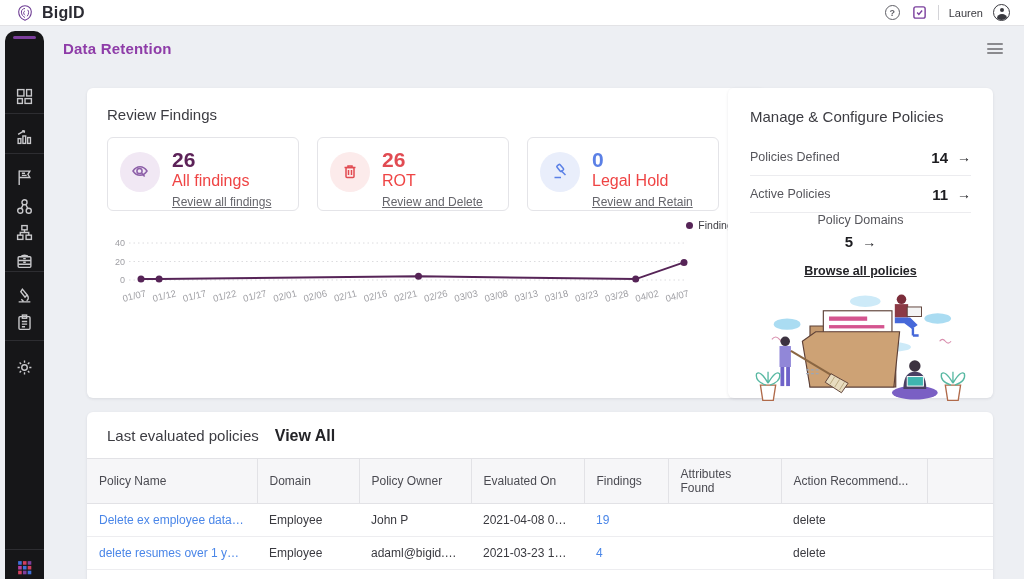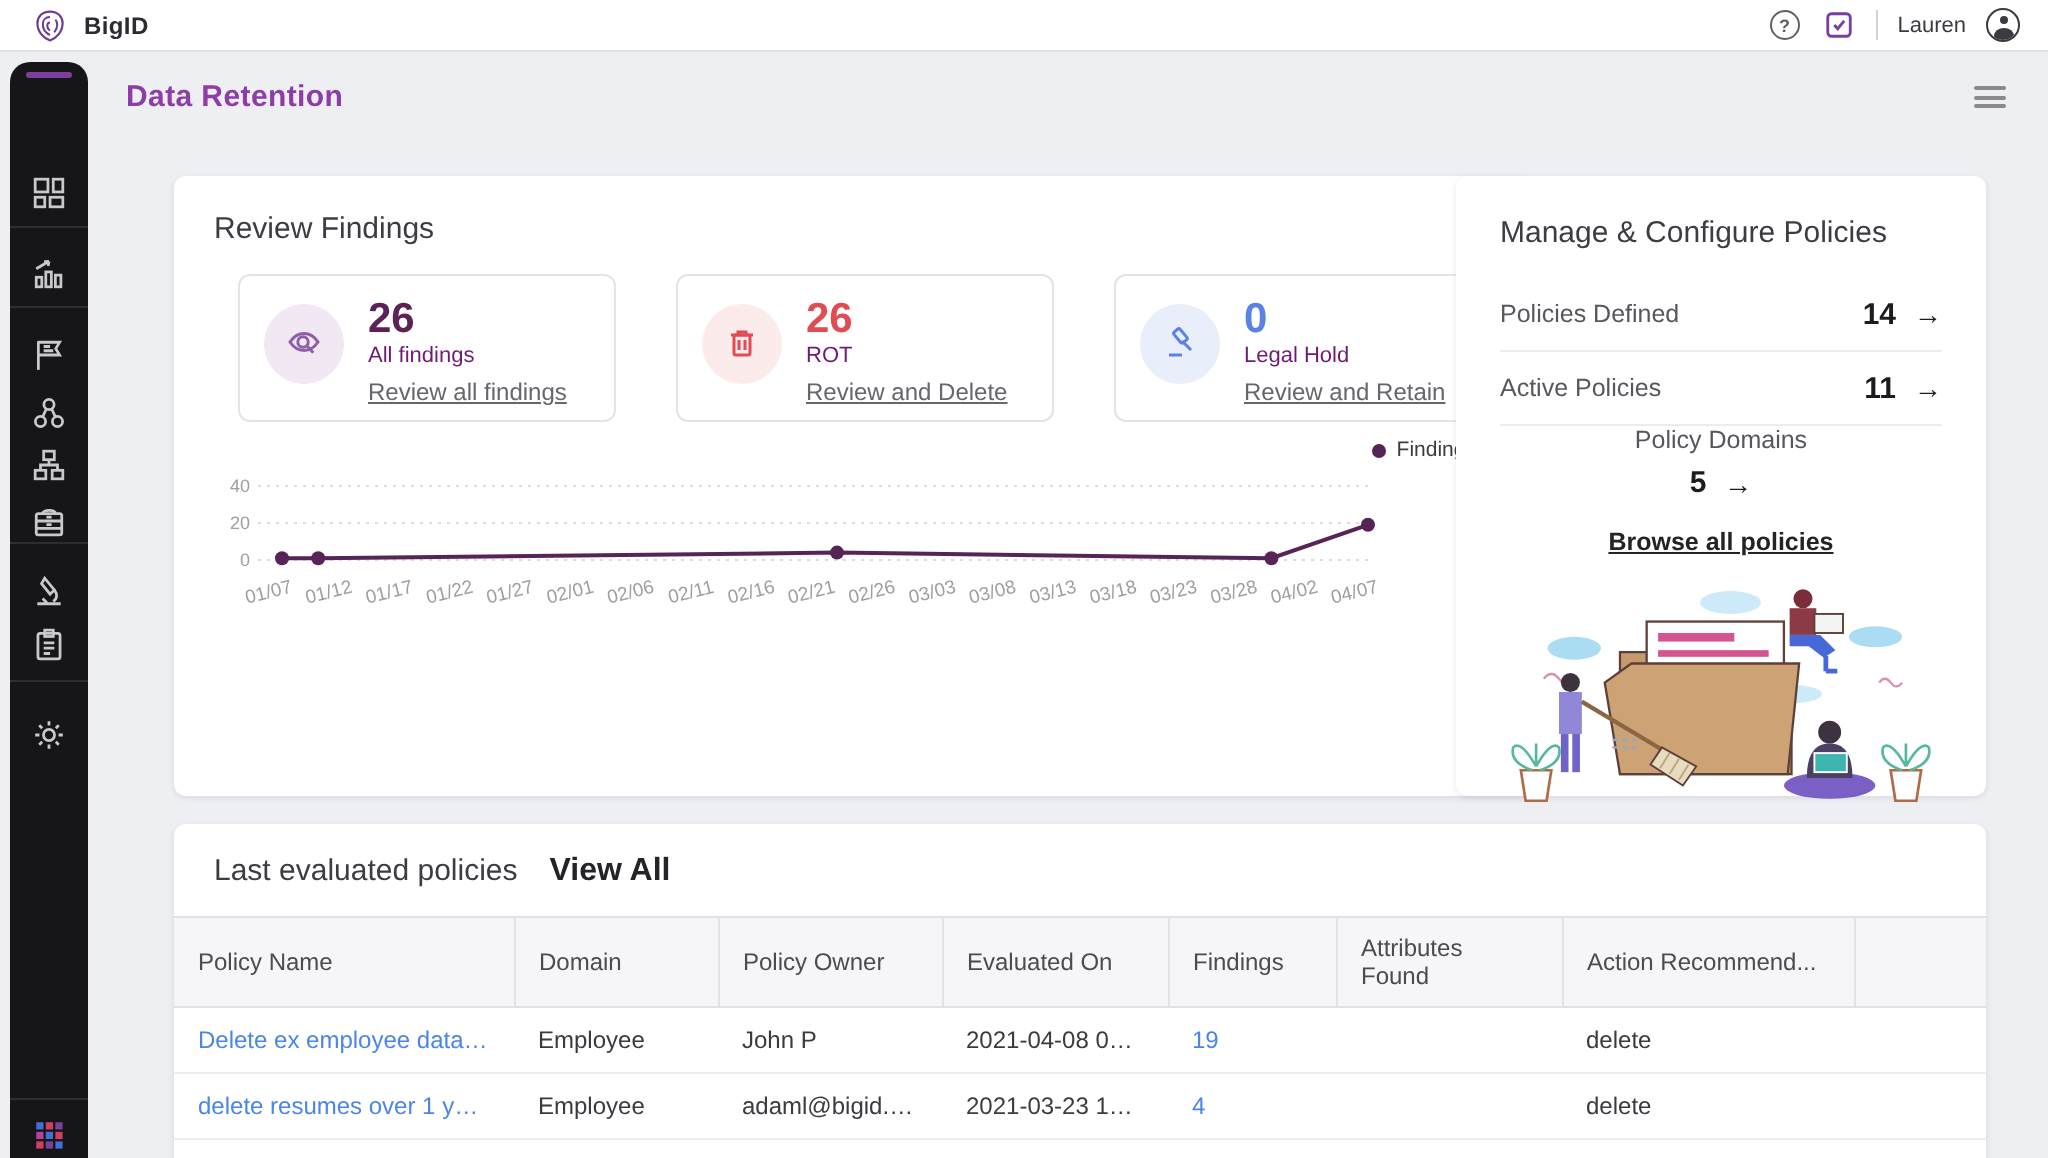--- a/index.html
+++ b/index.html
@@ -4,21 +4,21 @@
 <style>
   * { box-sizing: border-box; margin: 0; padding: 0; }
   html,body { width:1024px; height:579px; overflow:hidden; }
   body { font-family:"Liberation Sans", sans-serif; background:#edeff3; position:relative; }
 
   
   .topbar { position:absolute; top:0; left:0; width:1024px; height:26px; background:#fff;
             border-bottom:1px solid #e3e3e6; display:flex; align-items:center; z-index:30;
             justify-content:space-between; padding:0 14px 0 16px; }
   .brand { display:flex; align-items:center; gap:8px; }
-  .brand-name { font-size:12px; font-weight:bold; color:#2b2b33; letter-spacing:.2px; }
+  .brand-name { font-size:16px; font-weight:bold; color:#2b2b33; letter-spacing:.2px; }
   .top-right { display:flex; align-items:center; gap:10px; }
   .icon-btn { width:17px; height:17px; display:flex; align-items:center; justify-content:center; cursor:pointer; }
   .help-circle { width:15px; height:15px; border:1.4px solid #5f5f66; border-radius:50%;
                  font-size:9px; color:#5f5f66; display:flex; align-items:center; justify-content:center; font-weight:bold; }
   .top-divider { width:1px; height:15px; background:#d4d4d8; }
   .user-name { font-size:11px; color:#3a3a40; }
   .avatar { width:17px; height:17px; border:1.4px solid #3a3a40; border-radius:50%; position:relative; overflow:hidden; }
   .avatar::before { content:""; position:absolute; top:3px; left:5.5px; width:4px; height:4px; border-radius:50%; background:#3a3a40; }
   .avatar::after  { content:""; position:absolute; top:8.5px; left:2.5px; width:10px; height:8px; border-radius:50%; background:#3a3a40; }
 
@@ -38,26 +38,26 @@
   .card { position:absolute; background:#fff; border-radius:6px; box-shadow:0 1px 3px rgba(40,40,60,.10); }
   .card-review  { left:87px;  top:88px;  width:679px; height:310px; padding:18px 20px; }
   .card-manage  { left:728px; top:88px;  width:265px; height:310px; padding:20px 22px; }
   .card-table   { left:87px;  top:412px; width:906px; height:240px; }
 
   .card-h { font-size:15px; color:#3c3c42; }
 
   
   .stats-row { display:flex; gap:18px; margin-top:14px; }
   .stat { width:192px; height:74px; border:1px solid #e4e4e8; border-radius:6px; padding:10px 12px;
-          display:flex; align-items:flex-start; gap:12px; background:#fff;margin-left:12px; }
+          display:flex; align-items:flex-start; gap:12px; background:#fff; }
   .stat-circle { width:40px; height:40px; border-radius:50%; flex:none; display:flex; align-items:center; justify-content:center; margin-top:4px; }
   .stat-circle svg { width:20px; height:20px; fill:none; stroke-width:1.5; }
   .stat-col { display:flex; flex-direction:column; }
   .stat-value { font-size:21px; font-weight:600; line-height:23px; }
-  .stat-label { font-size:11px; color:#701a75; margin-top:1px; }
+  .stat-label { font-size:16px; color:#ef4444; margin-top:1px; }
   .stat-link { font-size:12px; color:#66666c; text-decoration:underline; margin-top:5px; cursor:pointer; }
 
   
   .filter-row { display:flex; align-items:center; gap:10px; margin-top:20px; }
   .filter-label { font-size:11px; color:#5a5a60; }
   .filter-select { width:136px; height:22px; border:1px solid #c8c8cc; border-radius:4px; background:#fff;
                    display:flex; align-items:center; justify-content:flex-end; padding:0 8px; cursor:pointer; }
   .chev { width:8px; height:8px; border-right:1.5px solid #55555b; border-bottom:1.5px solid #55555b;
           transform:rotate(45deg) translateY(-2px); }
 

